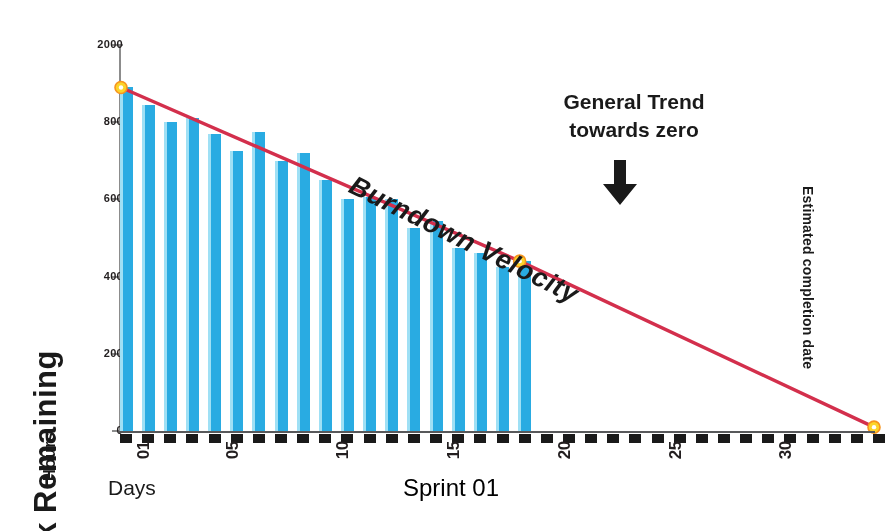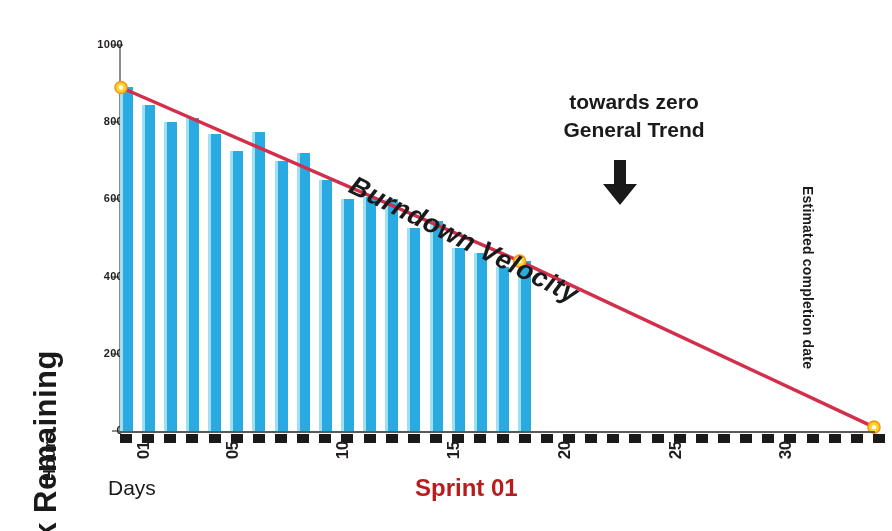--- a/index.html
+++ b/index.html
@@ -115,25 +115,25 @@
   #days-label {
     position: absolute;
     left: 108px;
     top: 476px;
     font-size: 21px;
     font-weight: normal;
     color: #1a1a1a;
   }
   #sprint-label {
     position: absolute;
-    left: 415px;
+    left: 403px;
     top: 474px;
     font-size: 24px;
-    font-weight: bold;
-    color: #b91c1c;
+    font-weight: normal;
+    color: #000000;
   }
   #burndown-velocity-label {
     position: absolute;
     left: 358px;
     top: 170px;
     font-size: 27px;
     font-weight: bold;
     font-style: italic;
     color: #1a1a1a;
     white-space: nowrap;
@@ -194,21 +194,21 @@
       <div class="ytick" style="top: 198.4px;"></div>
       <div class="ytick-wrap" style="top: 192.4px;">
         <div class="ytick-label">600</div>
       </div>
       <div class="ytick" style="top: 121.2px;"></div>
       <div class="ytick-wrap" style="top: 115.2px;">
         <div class="ytick-label">800</div>
       </div>
       <div class="ytick" style="top: 44px;"></div>
       <div class="ytick-wrap" style="top: 38px;">
-        <div class="ytick-label">1000</div>
+        <div class="ytick-label">2000</div>
       </div>
     </div>
 
   <div id="bars">
       <div class="bar" style="left: 119.5px; top: 87.46px; width: 13px; height: 343.54px;"></div>
       <div class="bar" style="left: 141.647px; top: 104.83px; width: 13px; height: 326.17px;"></div>
       <div class="bar" style="left: 163.794px; top: 122.2px; width: 13px; height: 308.8px;"></div>
       <div class="bar" style="left: 185.941px; top: 118.34px; width: 13px; height: 312.66px;"></div>
       <div class="bar" style="left: 208.088px; top: 133.78px; width: 13px; height: 297.22px;"></div>
       <div class="bar" style="left: 230.235px; top: 151.15px; width: 13px; height: 279.85px;"></div>
@@ -288,22 +288,22 @@
     </div>
 
   <div id="work-remaining-title" class="axis-title-y">Work Remaining</div>
   <div id="hours-title" class="axis-title-y">Hours</div>
   <div id="days-label">Days</div>
   <div id="sprint-label">Sprint 01</div>
 
   <div id="burndown-velocity-label">Burndown Velocity</div>
 
   <div id="general-trend-note">
+    <div>General Trend</div>
     <div>towards zero</div>
-    <div>General Trend</div>
   </div>
 
   <svg id="down-arrow-icon" viewBox="0 0 40 46">
     <path d="M14 0 L26 0 L26 24 L37 24 L20 45 L3 24 L14 24 Z" fill="#1a1a1a"></path>
   </svg>
 
   <div id="estimated-completion-label">Estimated completion date</div>
 
 </div>
 

